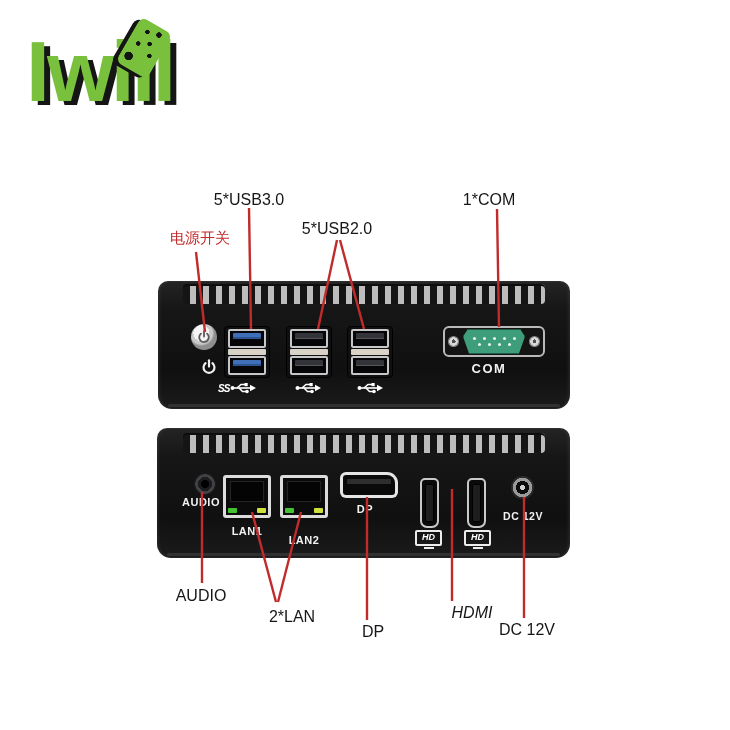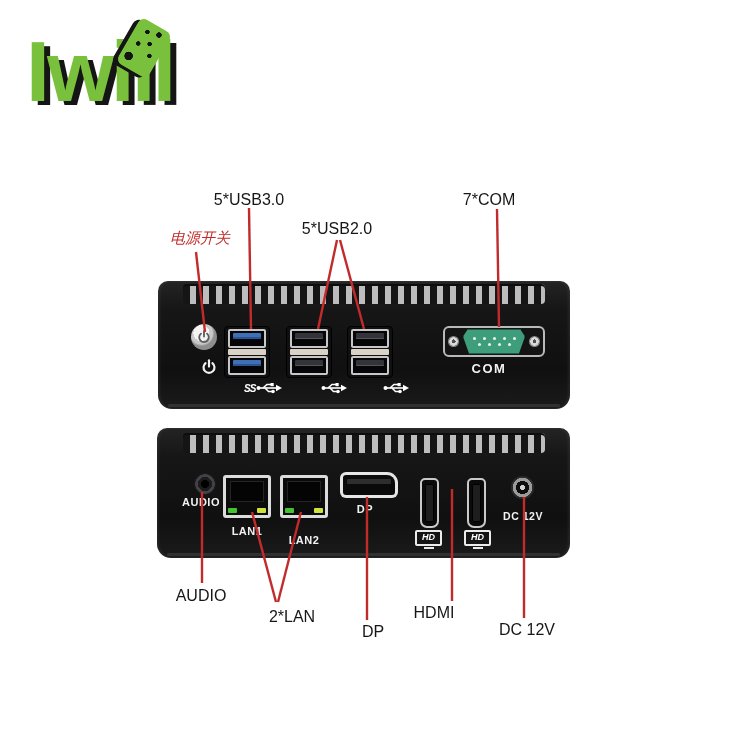--- a/index.html
+++ b/index.html
@@ -41,21 +41,21 @@
   .power-sym-white{position:absolute;left:43px;top:78px;width:16px;height:16px;}
 
   .usb-stack{position:absolute;width:46px;height:52px;background:#101012;border:1px solid #000;
              border-radius:4px;padding:2px 3px;box-sizing:border-box;display:flex;flex-direction:column;}
   .usb-port{flex:1;border:2px solid #c6c6c6;border-radius:2px;background:#060608;position:relative;}
   .usb-tongue{position:absolute;left:3px;right:3px;top:2px;height:6px;border-radius:1px;}
   .usb3-port .usb-tongue{background:#3f6fb7;box-shadow:inset 0 -2px 0 #2c5490;}
   .usb2-port .usb-tongue{background:#33333a;box-shadow:inset 0 -1px 0 #555;}
   .usb-divider{height:6px;background:#d8d3c6;margin:1px 0;border-radius:1px;}
 
-  .port-icon{position:absolute;display:flex;align-items:center;gap:1px;margin-left:26px;}
+  .port-icon{position:absolute;display:flex;align-items:center;gap:1px;}
   .ss-text{color:#fff;font-size:10px;font-weight:bold;font-style:italic;letter-spacing:-1px;}
 
   .com-assembly{position:absolute;left:285px;top:45px;width:102px;height:31px;border:2px solid #b9b9b9;
                 border-radius:6px;background:#141414;display:flex;align-items:center;
                 justify-content:space-between;padding:0 3px;box-sizing:border-box;}
   .screw{width:11px;height:11px;border-radius:50%;
          background:radial-gradient(circle,#4f4f4f 0 2px,#d9d9d9 2px 4px,#8a8a8a 4.5px);}
   .db9{width:62px;height:25px;background:#3e9e7c;border:1px solid #1e5c46;box-sizing:border-box;
        clip-path:polygon(8% 0,92% 0,100% 30%,90% 100%,10% 100%,0 30%);
        display:flex;flex-direction:column;justify-content:center;gap:3px;}
@@ -99,28 +99,28 @@
   .plabel-com{left:331px;top:80px;font-size:13px;letter-spacing:1.5px;}
   .plabel-audio{left:44px;top:68px;}
   .plabel-lan1{left:90px;top:97px;text-align:right;}
   .plabel-lan2{left:147px;top:106px;}
   .plabel-dp{left:208px;top:75px;}
   .plabel-dc{left:366px;top:82px;font-size:10.5px;}
 
   
   .ann{position:absolute;transform:translateX(-50%);font-size:16px;color:#161616;white-space:nowrap;}
   .ann-red{color:#c22b2b;font-size:15px;}
-  #ann-power{left:200px;top:229px;font-style:italic;}
+  #ann-power{left:200px;top:229px;}
   #ann-usb3{left:249px;top:191px;}
   #ann-usb2{left:337px;top:220px;}
   #ann-com{left:489px;top:191px;}
   #ann-audio{left:201px;top:587px;}
   #ann-lan{left:292px;top:608px;}
   #ann-dp{left:373px;top:623px;}
-  #ann-hdmi{left:434px;top:604px;}
+  #ann-hdmi{left:472px;top:604px;font-style:italic;}
   #ann-dc{left:527px;top:621px;}
 
   .lines-overlay{position:absolute;left:0;top:0;width:730px;height:730px;pointer-events:none;z-index:5;}
   .lines-overlay line{stroke:#c22b2b;stroke-width:2.4;}
 </style>
 </head>
 <body>
 
 <div class="canvas">
 
@@ -287,20 +287,20 @@
     <line x1="252" y1="512" x2="276" y2="602" stroke="#c22b2b"></line>
     <line x1="301" y1="512" x2="278" y2="602" stroke="#c22b2b"></line>
     <line x1="367" y1="497" x2="367" y2="620" stroke="#c22b2b"></line>
     <line x1="452" y1="489" x2="452" y2="601" stroke="#c22b2b"></line>
     <line x1="524" y1="497" x2="524" y2="618" stroke="#c22b2b"></line>
   </svg>
 
   <div class="ann ann-red" id="ann-power">电源开关</div>
   <div class="ann" id="ann-usb3">5*USB3.0</div>
   <div class="ann" id="ann-usb2">5*USB2.0</div>
-  <div class="ann" id="ann-com">7*COM</div>
+  <div class="ann" id="ann-com">1*COM</div>
   <div class="ann" id="ann-audio">AUDIO</div>
   <div class="ann" id="ann-lan">2*LAN</div>
   <div class="ann" id="ann-dp">DP</div>
   <div class="ann" id="ann-hdmi">HDMI</div>
   <div class="ann" id="ann-dc">DC 12V</div>
 
 </div>
 
 </body></html>

